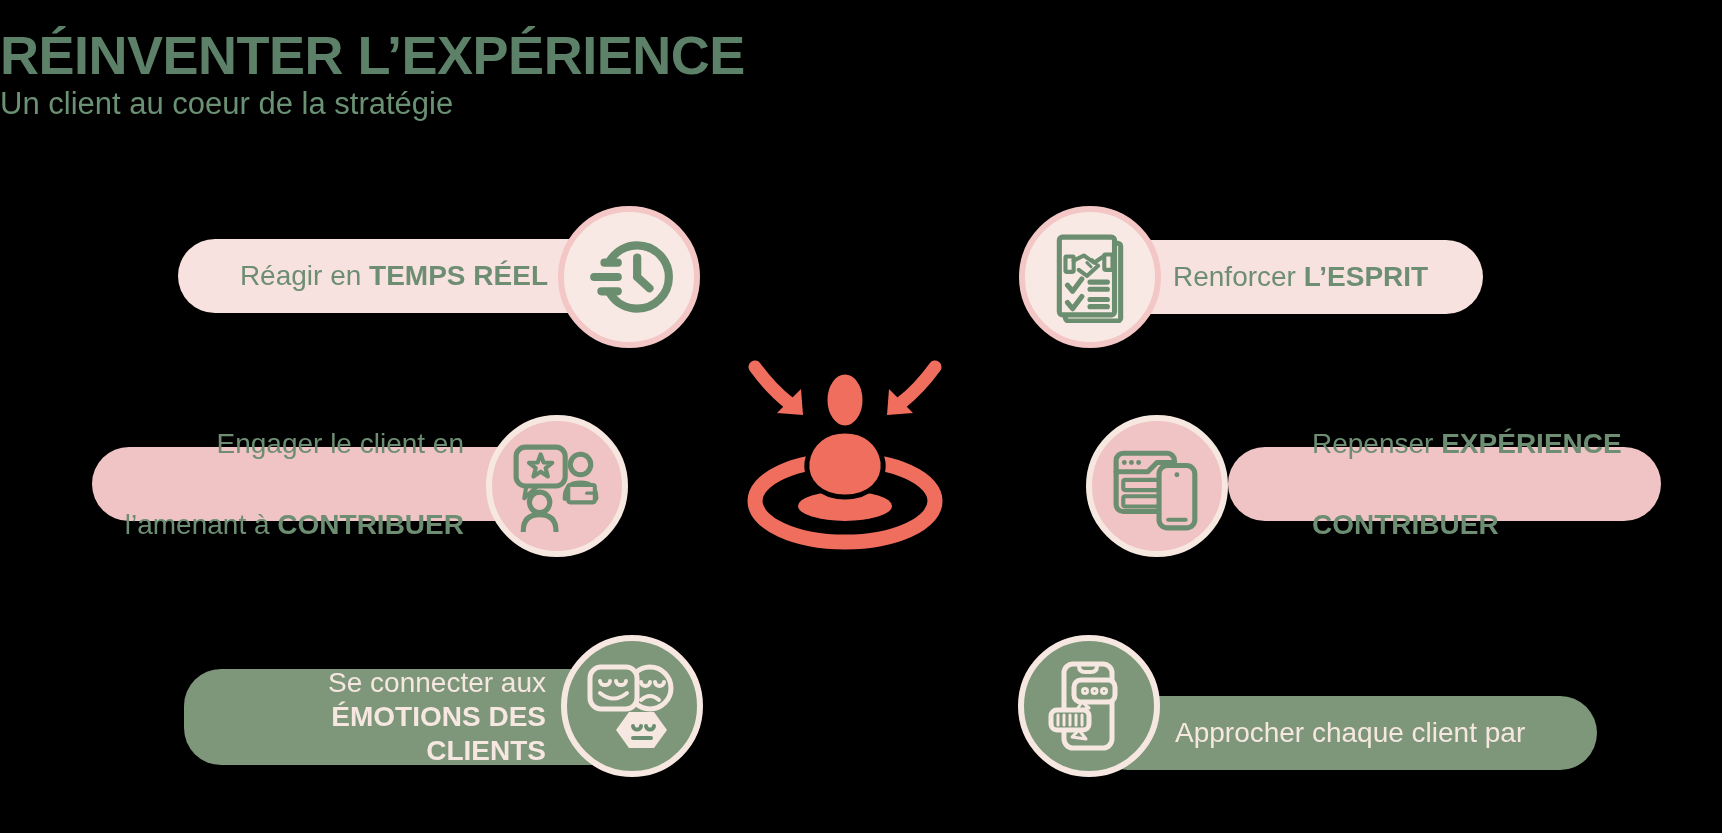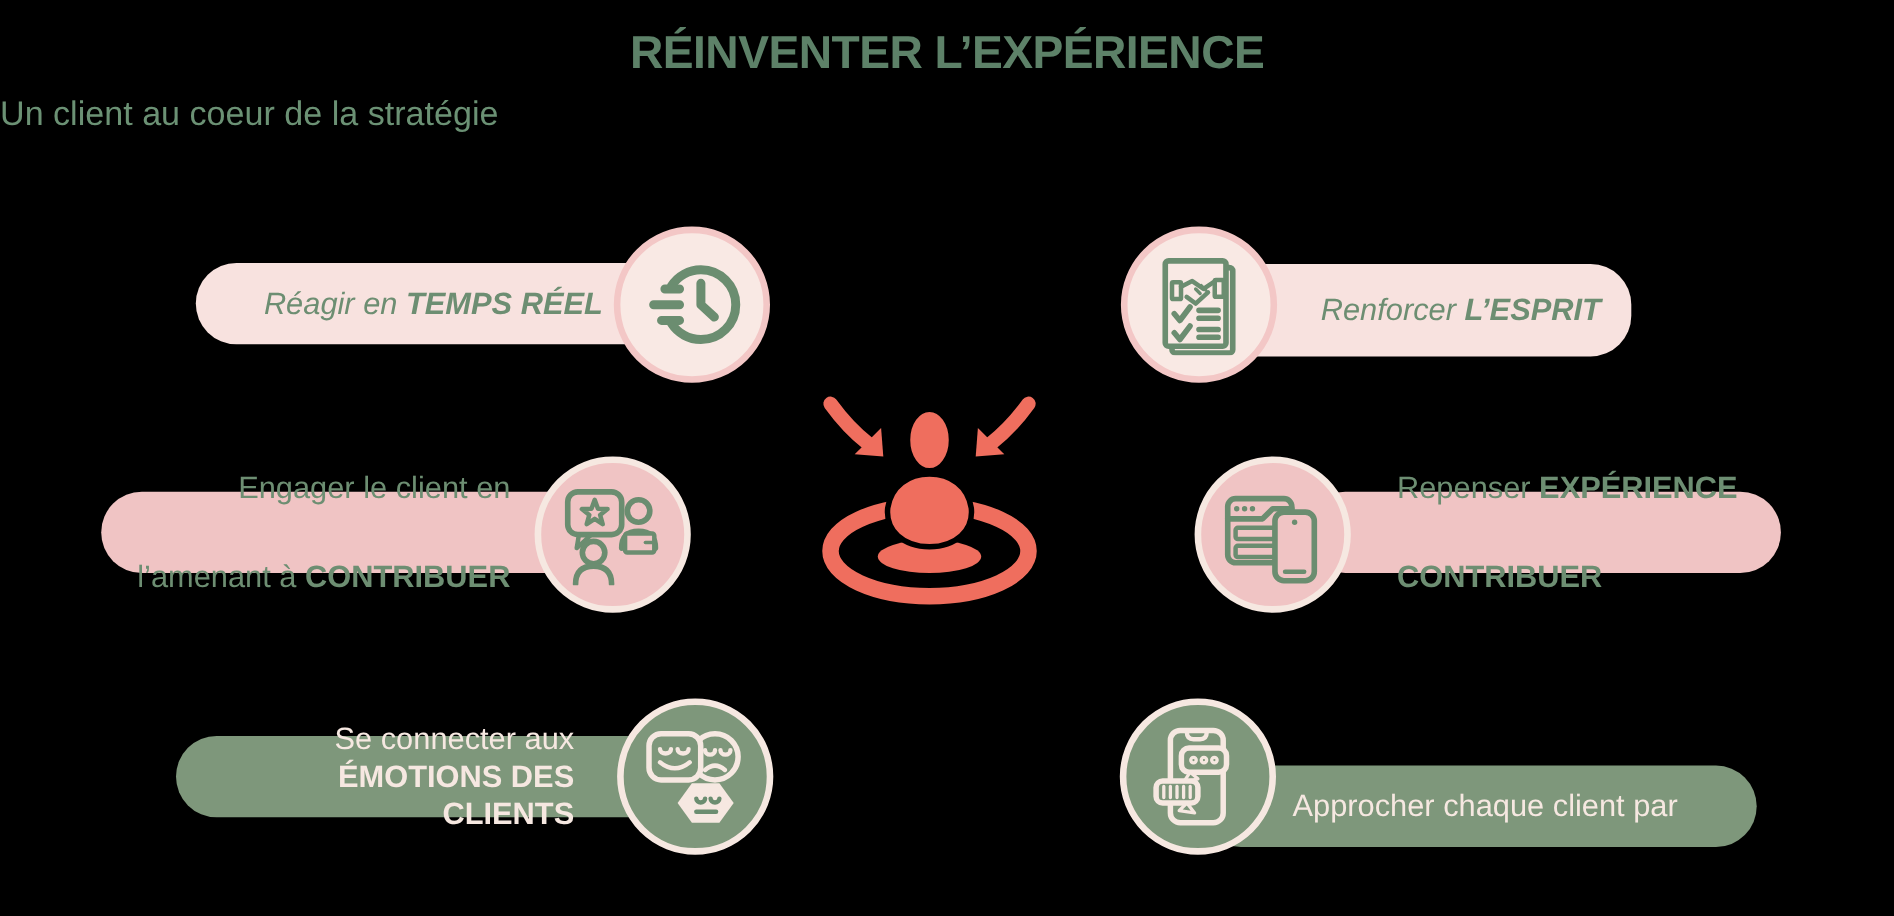--- a/index.html
+++ b/index.html
@@ -14,31 +14,31 @@
     --dark-pink:#f0c4c4;
     --cream:#f6e8e1;
     --sage-green:#7e977b;
     --coral:#ef6e5e;
   }
   *{margin:0;padding:0;box-sizing:border-box;}
   html,body{background:var(--background);}
   body{font-family:"Liberation Sans",sans-serif;}
   .stage{position:relative;width:1722px;height:833px;background:var(--background);overflow:hidden;}
 
-  .title{position:absolute;top:24px;left:0;width:100%;text-align:center;
-         font-size:42px;font-weight:700;letter-spacing:-0.5px;color:var(--title-green);}
+  .title{position:absolute;top:24px;left:0;width:100%;text-align:left;
+         font-size:54px;font-weight:700;letter-spacing:-0.5px;color:var(--title-green);}
   .subtitle{position:absolute;top:86px;left:0;width:100%;text-align:left;
          font-size:31px;font-weight:500;color:var(--subtitle-green);}
 
   .pill{position:absolute;border-radius:37px;display:flex;flex-direction:column;justify-content:center;
         font-size:28px;line-height:34px;color:var(--text-green);}
   .pill .b{font-weight:700;}
   .pill.right-text{text-align:right;}
   .pill.left-text{text-align:left;}
-  .pill.pink-light{background:var(--light-pink);font-style:italic;}
+  .pill.pink-light{background:var(--light-pink);}
   .pill.pink-dark{background:var(--dark-pink);gap:47px;}
   .pill.sage{background:var(--sage-green);color:var(--cream);}
 
   .circle{position:absolute;width:142px;height:142px;border-radius:50%;
           display:flex;align-items:center;justify-content:center;}
   .circle.pink-ring{background:var(--light-pink-fill);border:6px solid var(--pink-border);}
   .circle.cream-ring-pink{background:var(--dark-pink);border:6px solid var(--cream);}
   .circle.cream-ring-sage{background:var(--sage-green);border:6px solid var(--cream);}
 
   svg .sg{stroke:var(--icon-green);fill:none;stroke-linecap:round;stroke-linejoin:round;}
@@ -67,21 +67,21 @@
     <div class="circle pink-ring" style="left:558px;top:206px;">
       <svg width="92" height="92" viewBox="0 0 90 90">
         <circle class="sg" cx="53" cy="45" r="31" stroke-width="8" pathLength="100" stroke-dasharray="41 18 41"></circle>
         <path class="sg" stroke-width="8" d="M53,45 V26 M53,45 L65,56"></path>
         <path class="sg" stroke-width="8" d="M21,31 H34 M11,45 H34 M18,59 H34"></path>
       </svg>
     </div>
   </div>
 
   <div>
-    <div class="pill pink-light left-text" style="left:1092px;top:240px;width:391px;height:84px;padding-left:81px;align-items:center;">
+    <div class="pill pink-light left-text" style="left:1092px;top:240px;width:391px;height:74px;padding-left:81px;">
       <div class="line"><span>Renforcer </span><span class="b">L’ESPRIT</span></div>
     </div>
     <div class="circle pink-ring" style="left:1019px;top:206px;">
       <svg width="92" height="92" viewBox="0 0 90 90">
         <rect class="sg" stroke-width="5" x="21" y="12" width="54" height="76" rx="3"></rect>
         <rect class="sg fill-lightpink" stroke-width="5" x="15" y="6" width="54" height="76" rx="3"></rect>
         <rect class="sg" stroke-width="4" x="21" y="25" width="8" height="15" rx="1"></rect>
         <rect class="sg" stroke-width="4" x="59" y="23" width="8" height="15" rx="1"></rect>
         <path class="sg" stroke-width="4" d="M29,29 l10,-5 10,7 9,-6"></path>
         <path class="sg" stroke-width="4" d="M34,38 l8,6 11,-10"></path>
@@ -108,42 +108,42 @@
         <path class="sg" stroke-width="5" d="M53,57 q0,-15 15,-15 q15,0 15,15"></path>
         <rect class="sg fill-darkpink" stroke-width="4" x="56" y="44" width="26" height="17" rx="2"></rect>
         <path class="sg" stroke-width="3" d="M74,52 h8"></path>
         <circle class="sg" stroke-width="5" cx="28" cy="61" r="10"></circle>
         <path class="sg" stroke-width="5" d="M12,89 q0,-16 16,-16 q16,0 16,16"></path>
       </svg>
     </div>
   </div>
 
   <div>
-    <div class="pill pink-dark left-text" style="left:1186px;top:447px;width:433px;height:74px;padding-left:84px;">
+    <div class="pill pink-dark left-text" style="left:1228px;top:447px;width:433px;height:74px;padding-left:84px;">
       <div class="line"><span>Repenser </span><span class="b">EXPÉRIENCE</span></div>
       <div class="line"><span></span><span class="b">CONTRIBUER</span></div>
     </div>
     <div class="circle cream-ring-pink" style="left:1086px;top:415px;">
       <svg width="92" height="92" viewBox="0 0 90 90">
         <rect class="sg" stroke-width="5" x="5" y="13" width="57" height="57" rx="7"></rect>
         <circle class="fg" cx="13" cy="22" r="2.4"></circle>
         <circle class="fg" cx="20" cy="22" r="2.4"></circle>
         <circle class="fg" cx="27" cy="22" r="2.4"></circle>
         <path class="sg" stroke-width="5" d="M5,31 h31 l9,-9 h17"></path>
         <rect class="sg" stroke-width="4" x="12" y="39" width="35" height="10" rx="2"></rect>
         <rect class="sg" stroke-width="4" x="12" y="55" width="35" height="10" rx="2"></rect>
         <rect class="sg fill-darkpink" stroke-width="5" x="47" y="25" width="35" height="61" rx="8"></rect>
         <circle class="fg" cx="64.5" cy="34" r="2.4"></circle>
         <path class="sg" stroke-width="4" d="M56,78 h17"></path>
       </svg>
     </div>
   </div>
 
   <div>
-    <div class="pill sage right-text" style="left:160px;top:669px;width:477px;height:74px;padding-right:115px;padding-left:24px;">
+    <div class="pill sage right-text" style="left:184px;top:669px;width:477px;height:96px;padding-right:115px;padding-left:24px;">
       <div class="line"><span>Se connecter aux</span><span class="b"></span></div>
       <div class="line"><span></span><span class="b">ÉMOTIONS DES CLIENTS</span></div>
     </div>
     <div class="circle cream-ring-sage" style="left:561px;top:635px;">
       <svg width="92" height="92" viewBox="0 0 92 92">
         <circle class="sc" stroke-width="5" cx="64" cy="28" r="21"></circle>
         <path class="sc" stroke-width="4" d="M55,22 a4.5,4 0 0 0 9,0 M69,22 a4.5,4 0 0 0 9,0"></path>
         <path class="sc" stroke-width="4" d="M55,40 q9,-8 18,0"></path>
         <rect class="sc fill-sage" stroke-width="5" x="4" y="7" width="47" height="42" rx="11"></rect>
         <path class="sc" stroke-width="4" d="M14,21 a5,4 0 0 0 10,0 M30,21 a5,4 0 0 0 10,0"></path>

